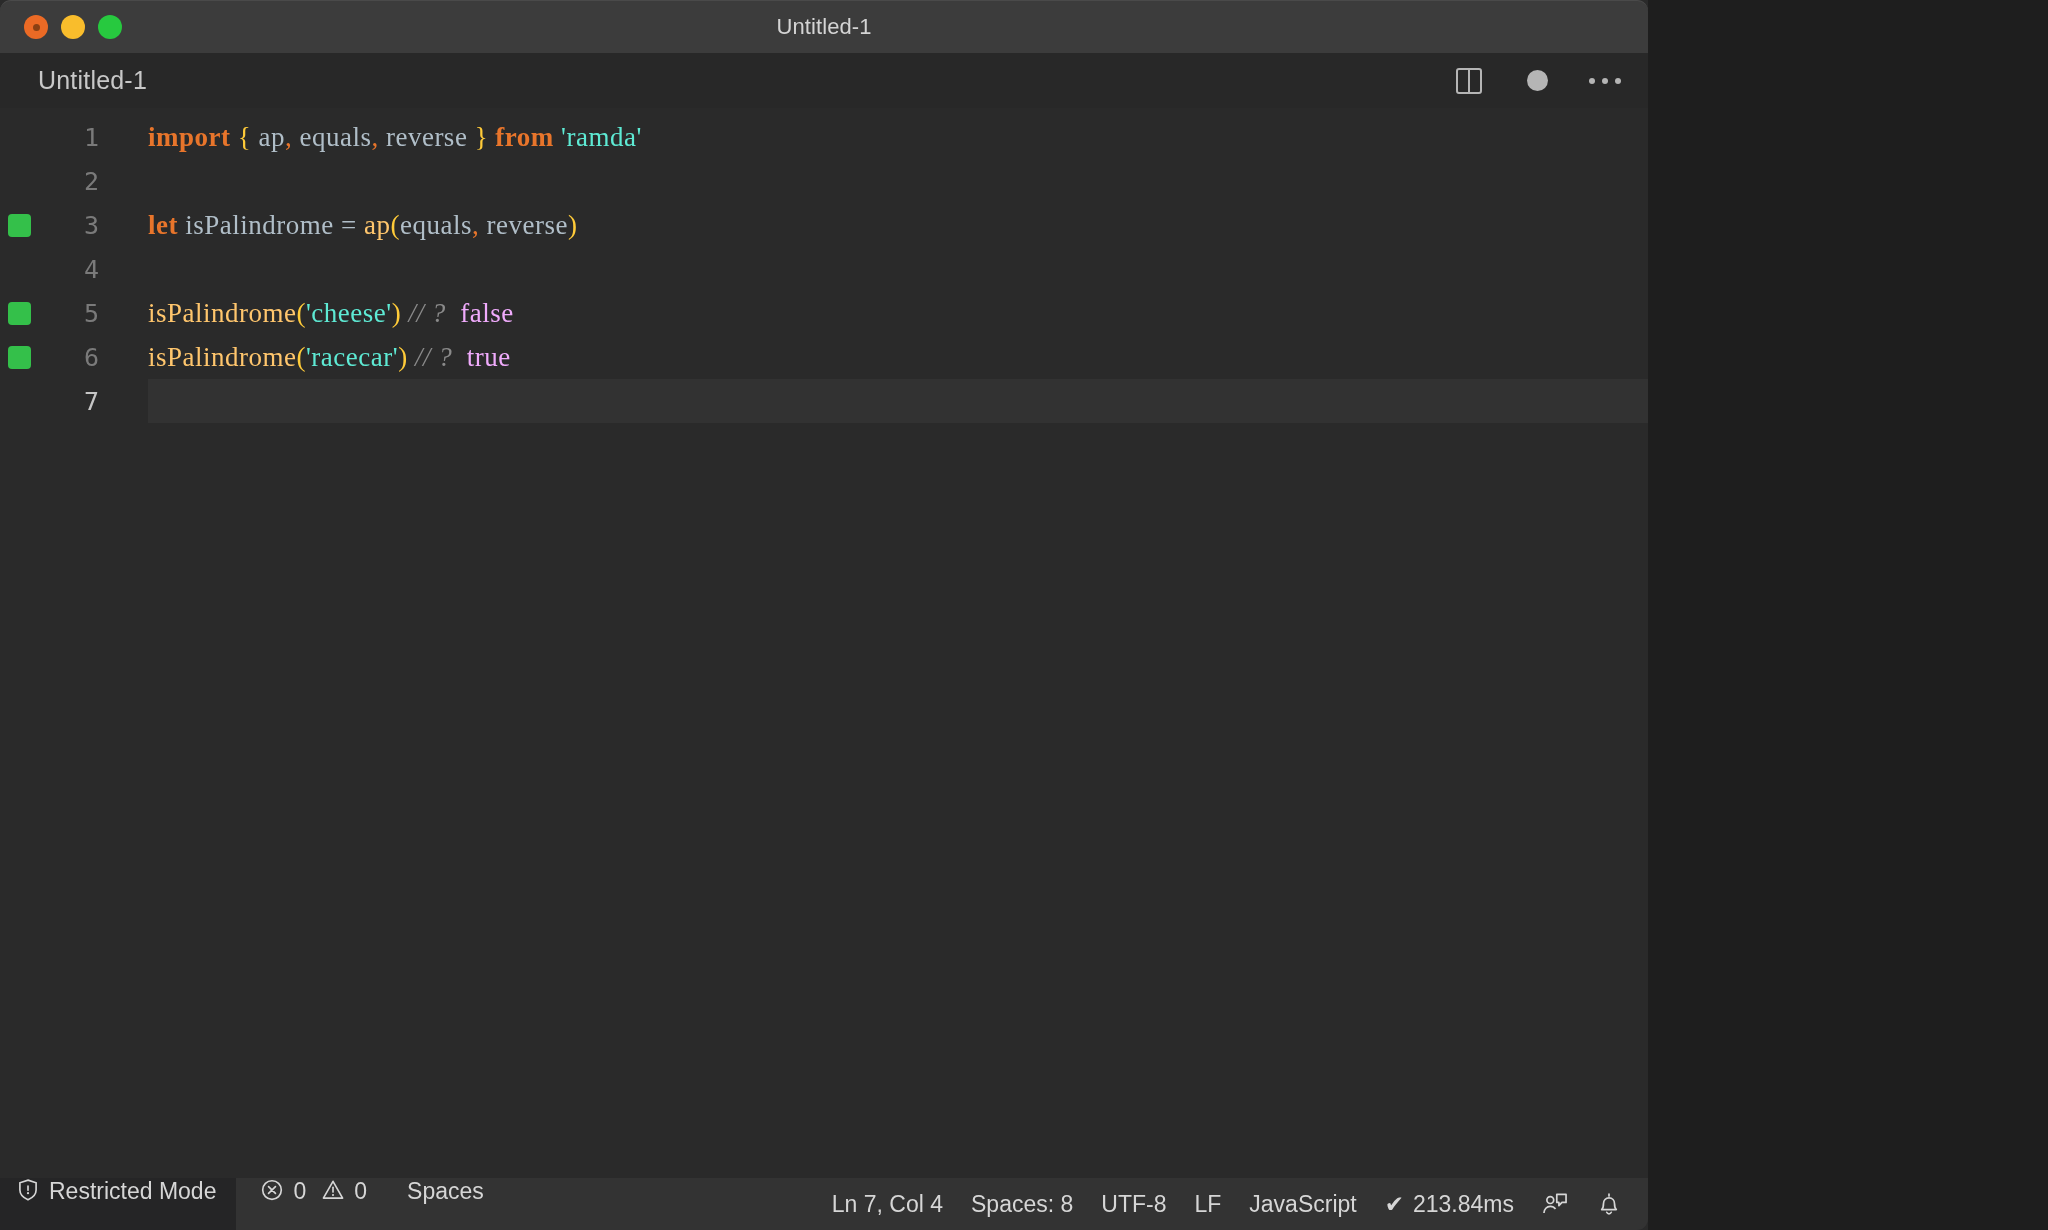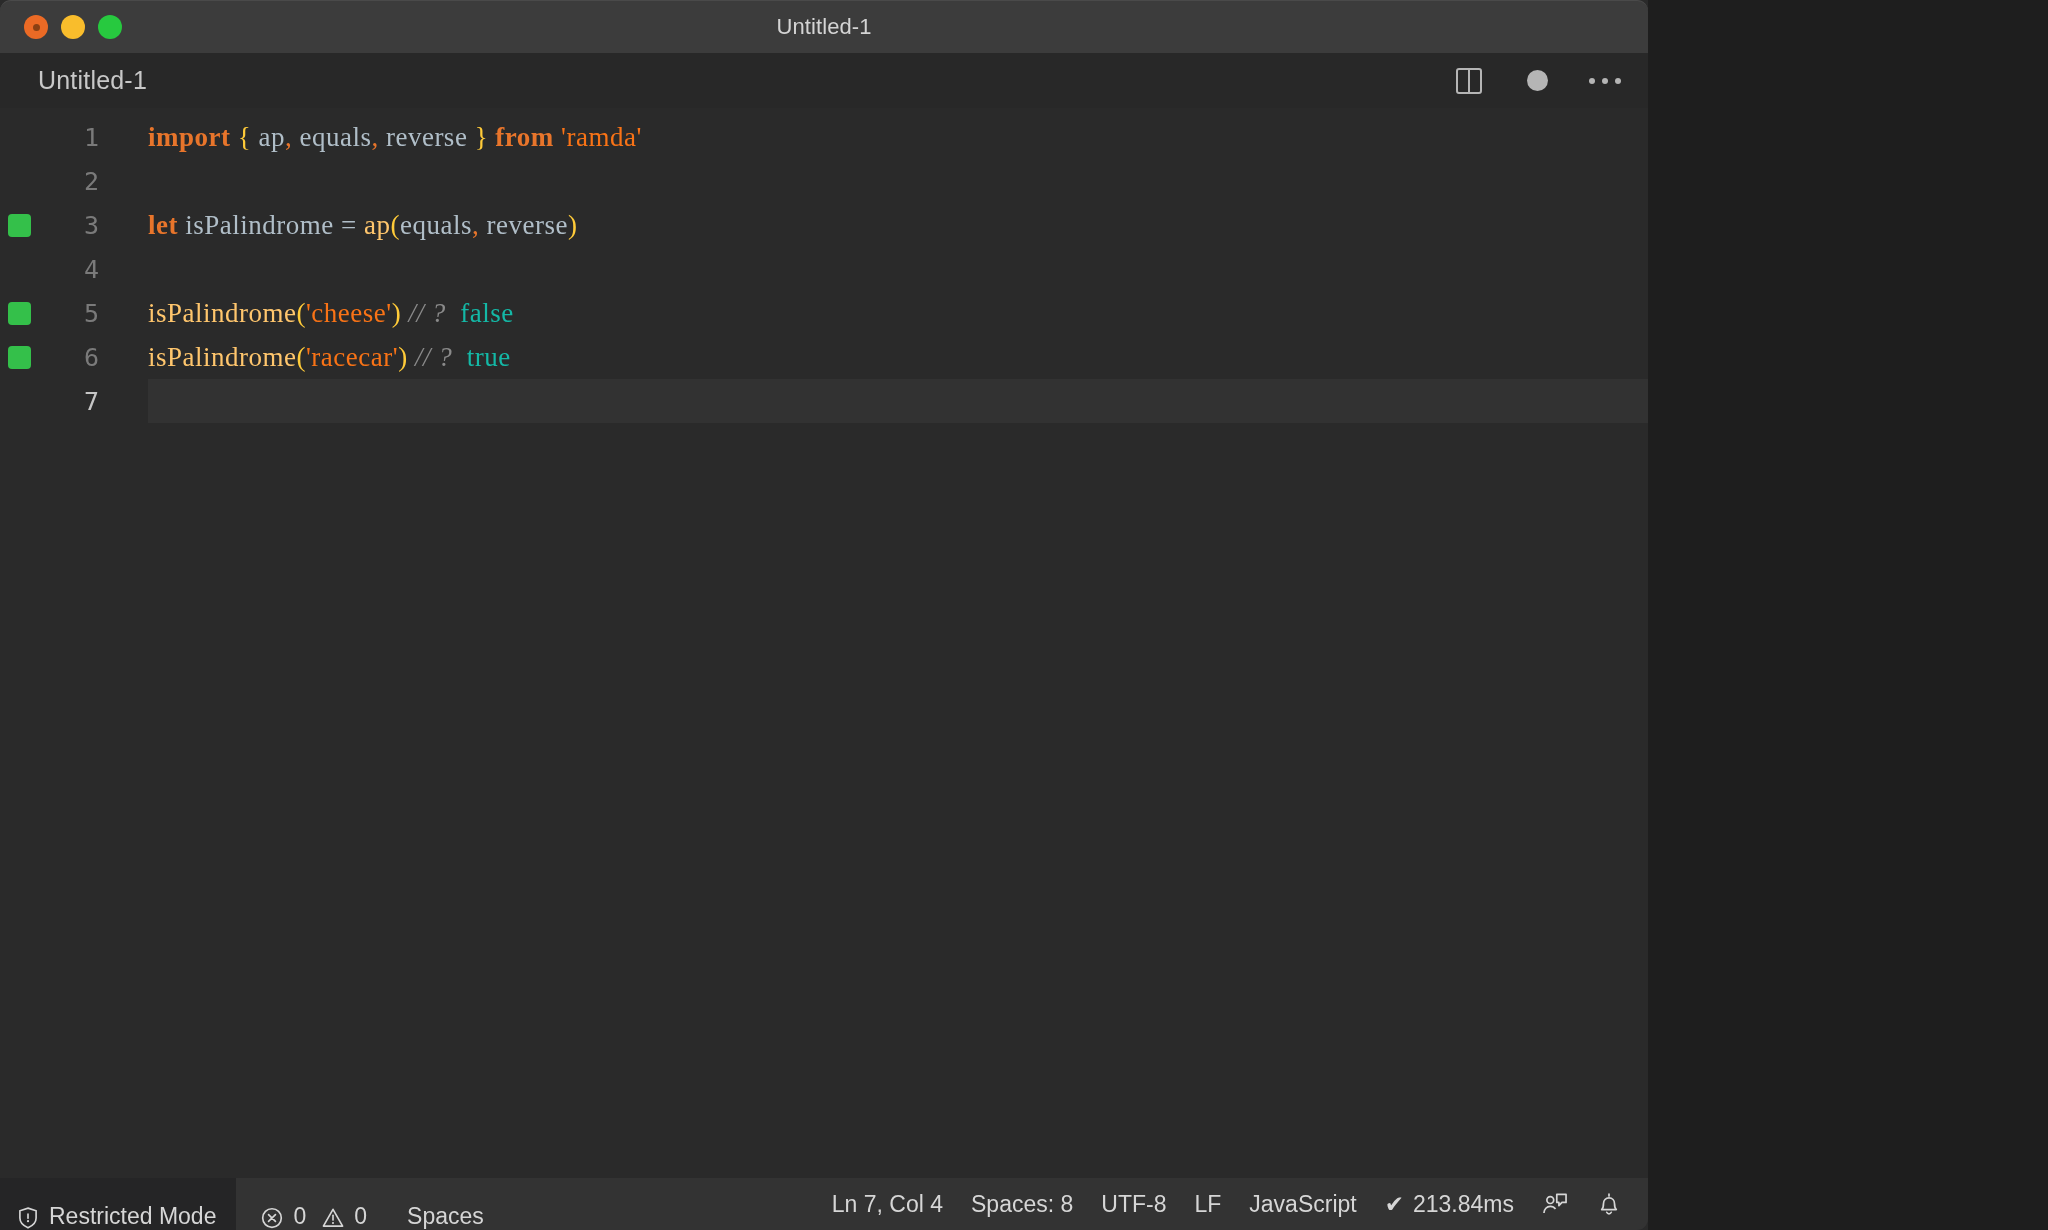--- a/index.html
+++ b/index.html
@@ -176,42 +176,42 @@
     font-family: Liberation Serif, serif;
     font-size: 27px;
     letter-spacing: 0.5px;
   }
 
   
   .t-kw      { color: #e8752b; font-weight: bold; }
   .t-var     { color: #b0bec8; }
   .t-brace1  { color: #ffcb39; }
   .t-punc    { color: #e8752b; }
-  .t-str     { color: #f97316; }
+  .t-str     { color: #5eead4; }
   .t-fn      { color: #ffc66d; }
   .t-op      { color: #b0bec8; }
   .t-comment { color: #8a8a8a; font-style: italic; }
-  .t-bool    { color: #14b8a6; }
+  .t-bool    { color: #f0abfc; }
   .t-plain   { color: #b0bec8; }
 
   
   .statusbar {
     height: 52px;
     min-height: 52px;
     background: #333333;
     display: flex;
     align-items: center;
     font-size: 23px;
     color: #d6d6d6;
     border-bottom-left-radius: 11px;
     border-bottom-right-radius: 11px;
   }
   .sb-item {
     display: flex;
-    align-items: flex-end;
+    align-items: flex-start;
     gap: 9px;
     height: 100%;
     padding: 0 14px;
     cursor: pointer;
     white-space: nowrap;
   }
   .sb-item.restricted {
     background: #252526;
     padding: 0 20px 0 16px;
     margin-right: 10px;

